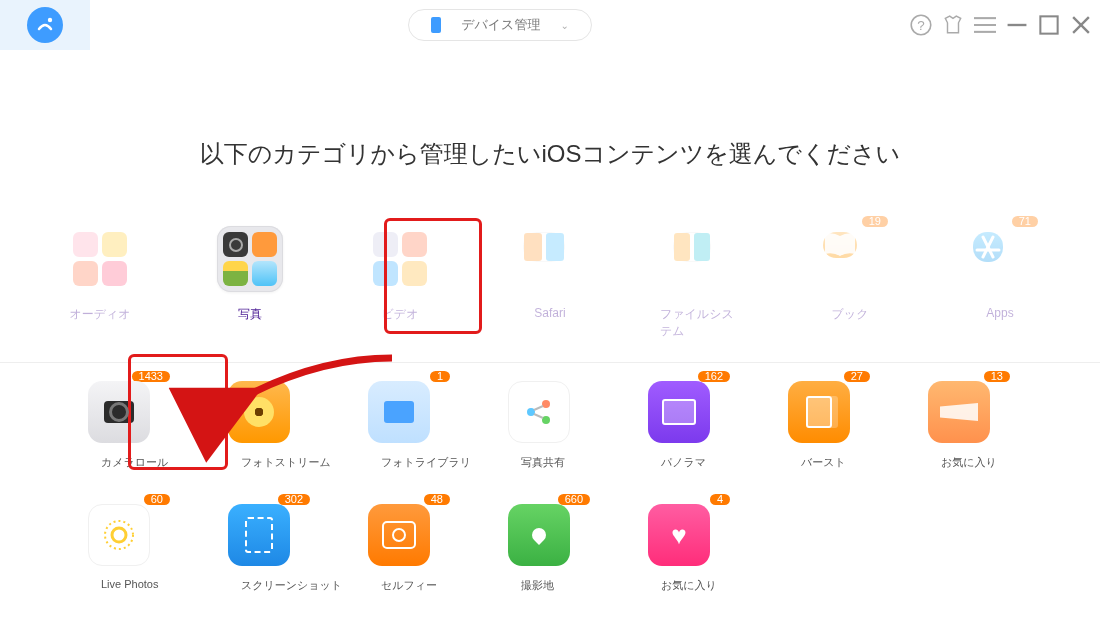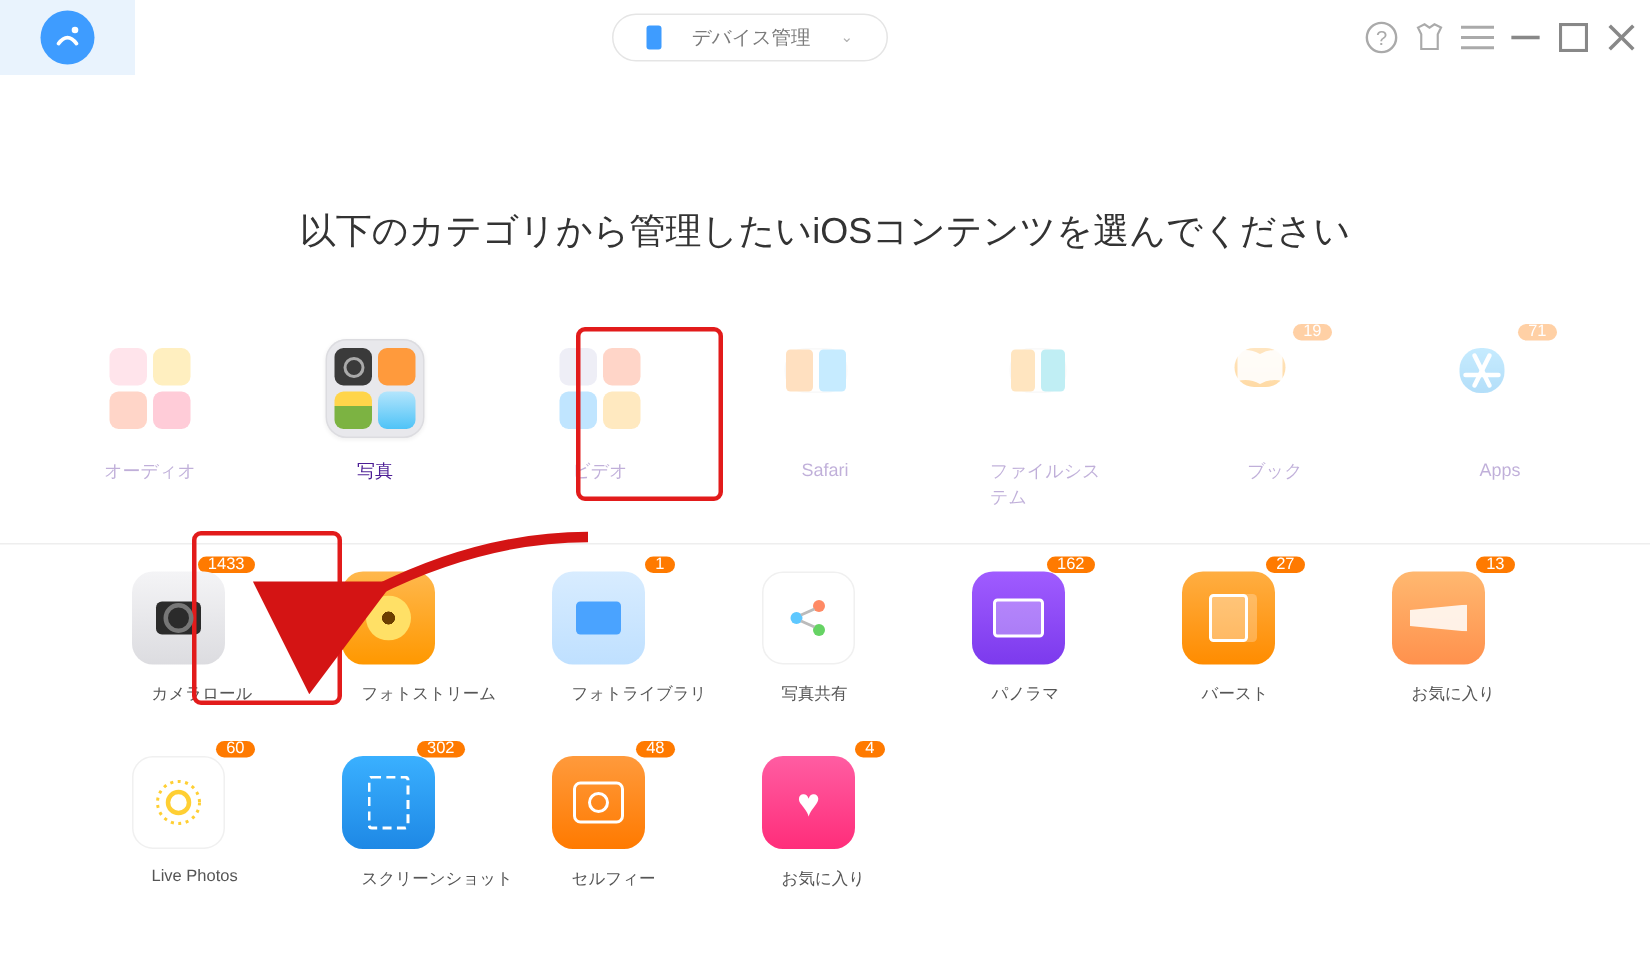--- a/index.html
+++ b/index.html
@@ -269,20 +269,25 @@
       <span class="badge">302</span>
       <div class="icon ic-shot"></div>
       <div class="lbl">スクリーンショット</div>
     </div>
     <div class="item">
       <span class="badge">48</span>
       <div class="icon ic-selfie"></div>
       <div class="lbl">セルフィー</div>
     </div>
     <div class="item">
+      <span class="badge">660</span>
+      <div class="icon ic-place"></div>
+      <div class="lbl">撮影地</div>
+    </div>
+    <div class="item">
       <span class="badge">4</span>
       <div class="icon ic-fav"></div>
       <div class="lbl">お気に入り</div>
     </div>
   </div>
 </div>
 
 <div class="hl hl-photo"></div>
 <div class="hl hl-camroll"></div>
 

